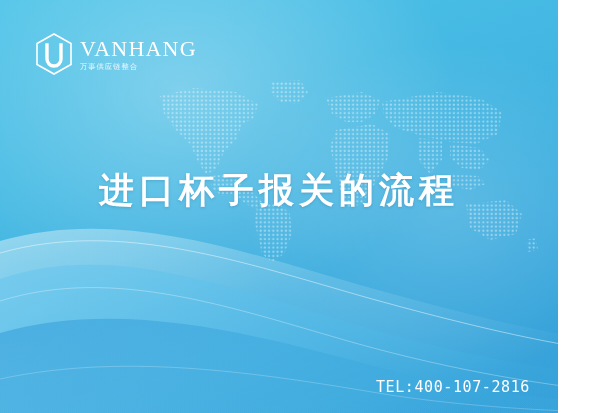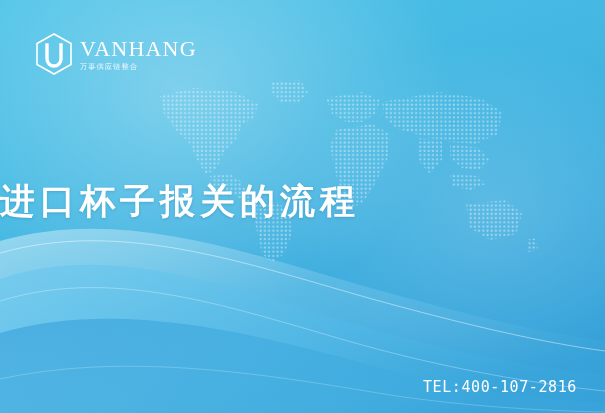--- a/index.html
+++ b/index.html
@@ -7,21 +7,21 @@
     padding: 0;
   }
   body {
     width: 605px;
     height: 413px;
     font-family: "Liberation Sans", sans-serif;
     background: #ffffff;
   }
   .slide {
     position: relative;
-    width: 605px;
+    width: 558px;
     height: 413px;
     overflow: hidden;
     background: linear-gradient(160deg, #4cc3e8 0%, #45b9e3 35%, #3aa9dd 70%, #2f9bd6 100%);
   }
   
   .slide-glow {
     position: absolute;
     left: -120px;
     top: -150px;
     width: 600px;
@@ -83,21 +83,22 @@
     color: #eaf8ff;
     transform: scale(0.92);
     transform-origin: left center;
   }
 
   
   .title {
     position: absolute;
     left: 0;
     right: 0;
-    top: 178px;
+    top: 167px;
+    text-align: center;
     font-size: 35px;
     letter-spacing: 5px;
     color: #ffffff;
     font-weight: 700;
     text-shadow: 0 1px 3px rgba(16,90,130,0.25);
     font-family: "DejaVu Sans", "Liberation Sans", sans-serif;
   }
 
   
   .waves {

